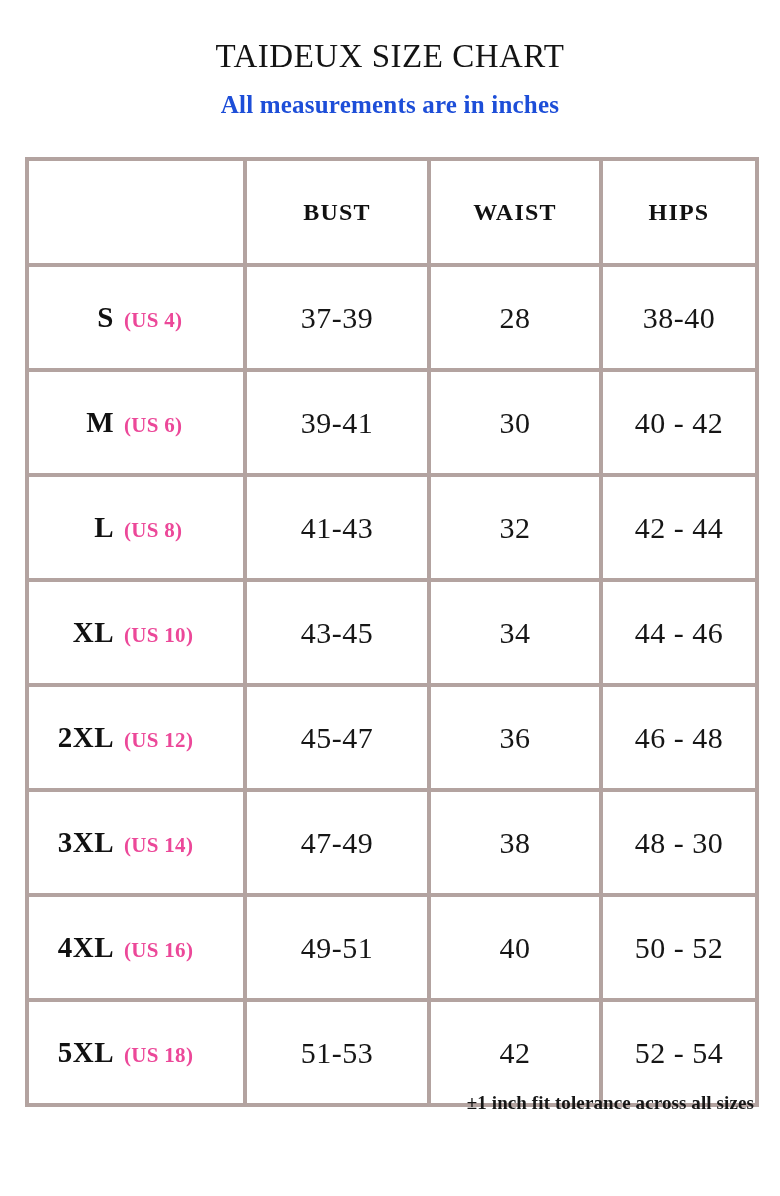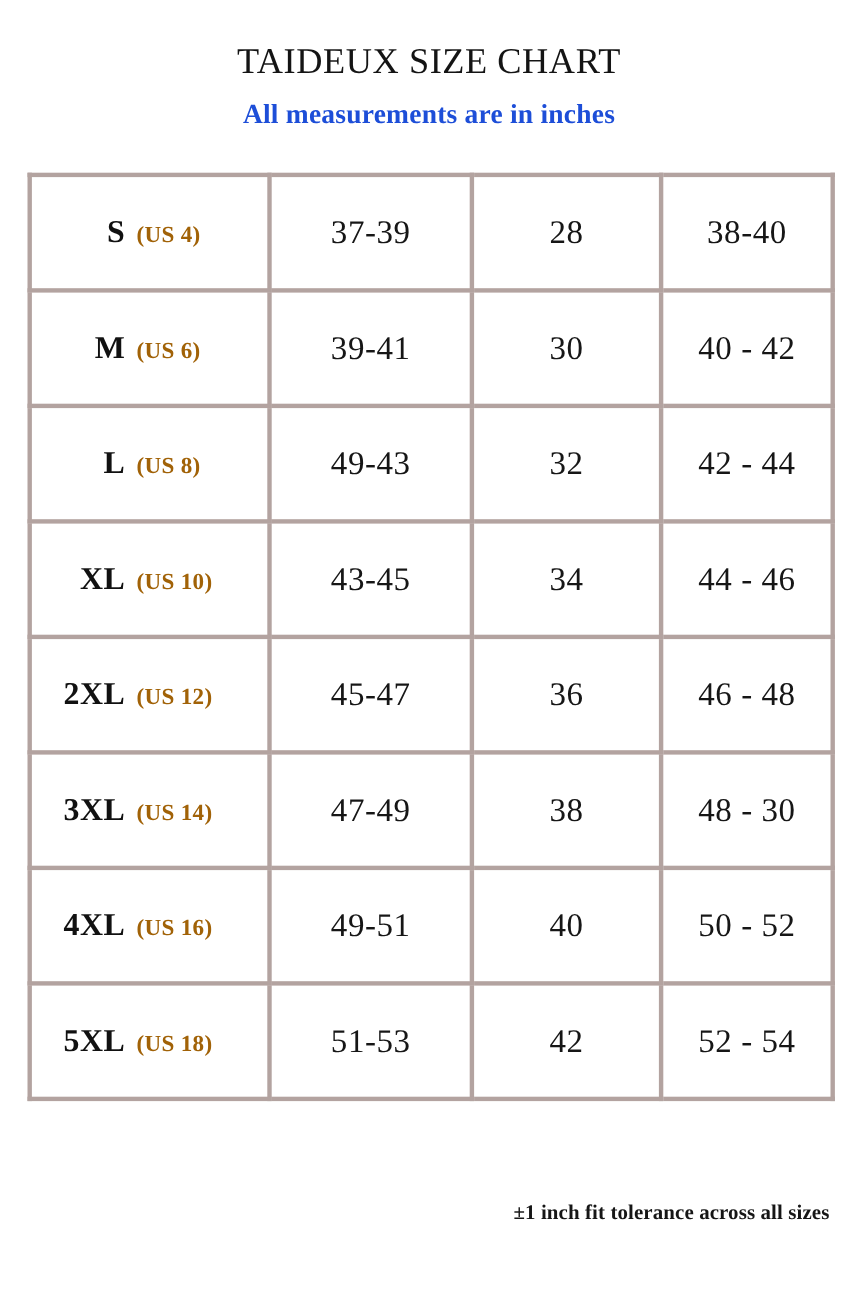--- a/index.html
+++ b/index.html
@@ -87,21 +87,21 @@
     letter-spacing: 0.5px;
     color: #111111;
     min-width: 66px;
     text-align: right;
   }
   .size-us {
     font-family: "Liberation Serif", serif;
     font-weight: 700;
     font-size: 21px;
     letter-spacing: 0.3px;
-    color: #a16207;
+    color: #ec4899;
     min-width: 100px;
     text-align: left;
   }
   .measure {
     font-family: "Liberation Serif", serif;
     font-size: 30px;
     color: #161616;
     letter-spacing: 0.5px;
   }
   .note {
@@ -126,20 +126,34 @@
 
   <div class="table-wrap">
     <table class="size-chart">
       <colgroup>
         <col class="c-size">
         <col class="c-bust">
         <col class="c-waist">
         <col class="c-hips">
       </colgroup>
       <tbody>
+        <tr class="head-row">
+          <td>
+            <span class="col-head"></span>
+          </td>
+          <td>
+            <span class="col-head">BUST</span>
+          </td>
+          <td>
+            <span class="col-head">WAIST</span>
+          </td>
+          <td>
+            <span class="col-head">HIPS</span>
+          </td>
+        </tr>
 
         <tr class="body-row">
           <td>
             <div class="size-cell">
               <span class="size-label">S</span>
               <span class="size-us">(US 4)</span>
             </div>
           </td>
           <td><span class="measure">37-39</span></td>
           <td><span class="measure">28</span></td>
@@ -158,21 +172,21 @@
           <td><span class="measure">40 - 42</span></td>
         </tr>
 
         <tr class="body-row">
           <td>
             <div class="size-cell">
               <span class="size-label">L</span>
               <span class="size-us">(US 8)</span>
             </div>
           </td>
-          <td><span class="measure">49-43</span></td>
+          <td><span class="measure">41-43</span></td>
           <td><span class="measure">32</span></td>
           <td><span class="measure">42 - 44</span></td>
         </tr>
 
         <tr class="body-row">
           <td>
             <div class="size-cell">
               <span class="size-label">XL</span>
               <span class="size-us">(US 10)</span>
             </div>

